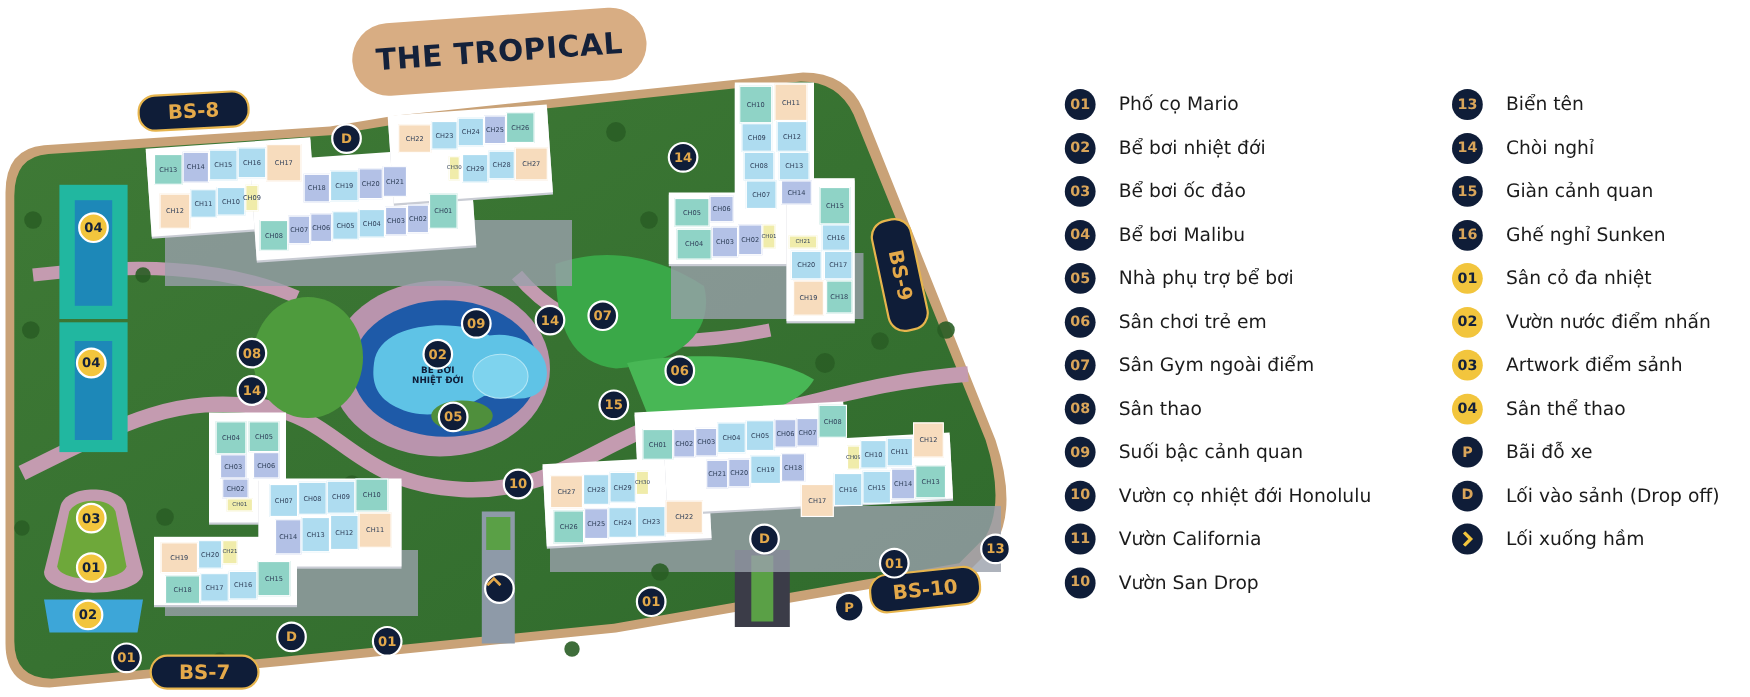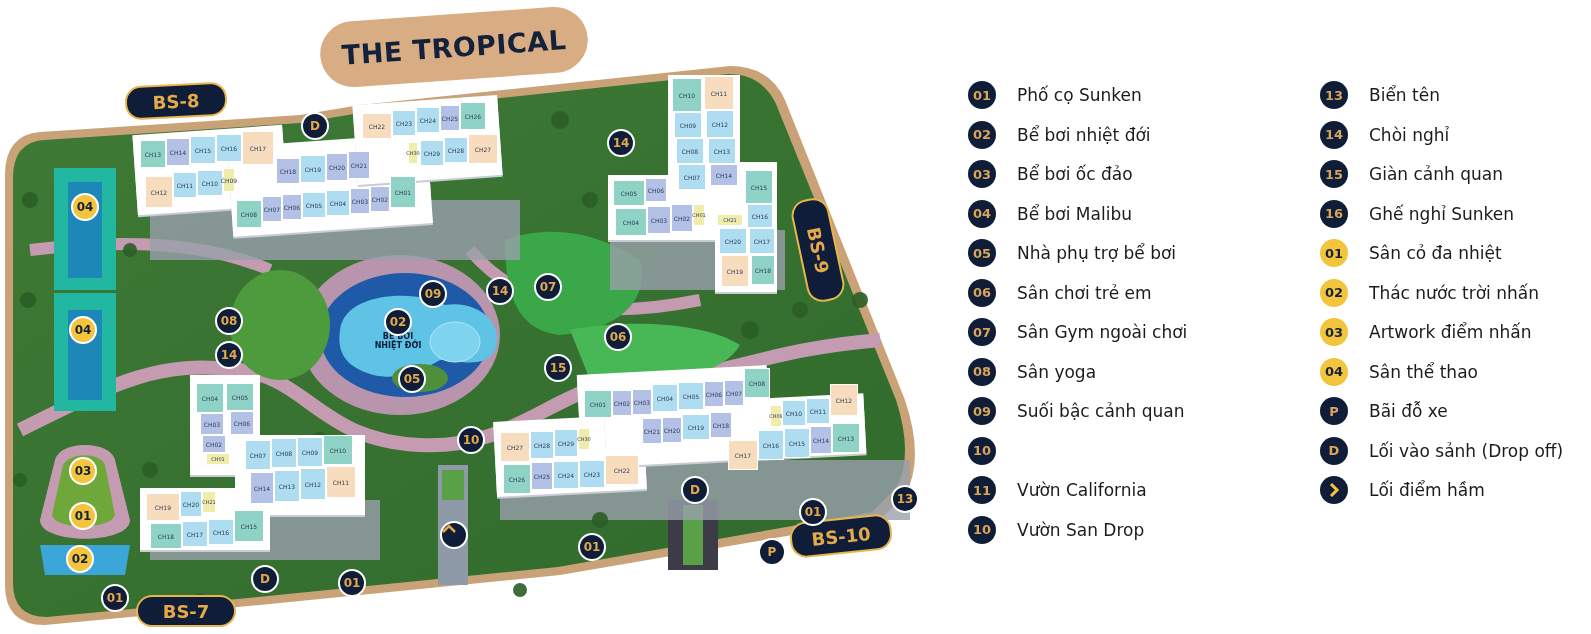--- a/index.html
+++ b/index.html
@@ -272,21 +272,21 @@
           <path d="M1,9 L7,3 L13,9" stroke="#e2a84b" stroke-width="2.5" fill="none"></path>
         </svg>
       </div>
     </div>
 </div>
 
 <div class="legend">
   <div class="legend-col" id="legend-left" style="left:968px;">
       <div class="legend-item" style="top: 0px;">
         <div class="legend-badge dark">01</div>
-        <span class="legend-label">Phố cọ Sunken</span>
+        <span class="legend-label">Phố cọ Mario</span>
       </div>
       <div class="legend-item" style="top: 39.5px;">
         <div class="legend-badge dark">02</div>
         <span class="legend-label">Bể bơi nhiệt đới</span>
       </div>
       <div class="legend-item" style="top: 79px;">
         <div class="legend-badge dark">03</div>
         <span class="legend-label">Bể bơi ốc đảo</span>
       </div>
       <div class="legend-item" style="top: 118.5px;">
@@ -296,32 +296,33 @@
       <div class="legend-item" style="top: 158px;">
         <div class="legend-badge dark">05</div>
         <span class="legend-label">Nhà phụ trợ bể bơi</span>
       </div>
       <div class="legend-item" style="top: 197.5px;">
         <div class="legend-badge dark">06</div>
         <span class="legend-label">Sân chơi trẻ em</span>
       </div>
       <div class="legend-item" style="top: 237px;">
         <div class="legend-badge dark">07</div>
-        <span class="legend-label">Sân Gym ngoài chơi</span>
+        <span class="legend-label">Sân Gym ngoài điểm</span>
       </div>
       <div class="legend-item" style="top: 276.5px;">
         <div class="legend-badge dark">08</div>
-        <span class="legend-label">Sân yoga</span>
+        <span class="legend-label">Sân thao</span>
       </div>
       <div class="legend-item" style="top: 316px;">
         <div class="legend-badge dark">09</div>
         <span class="legend-label">Suối bậc cảnh quan</span>
       </div>
       <div class="legend-item" style="top: 355.5px;">
         <div class="legend-badge dark">10</div>
+        <span class="legend-label">Vườn cọ nhiệt đới Honolulu</span>
       </div>
       <div class="legend-item" style="top: 395px;">
         <div class="legend-badge dark">11</div>
         <span class="legend-label">Vườn California</span>
       </div>
       <div class="legend-item" style="top: 434.5px;">
         <div class="legend-badge dark">10</div>
         <span class="legend-label">Vườn San Drop</span>
       </div>
     </div>
@@ -341,40 +342,40 @@
       <div class="legend-item" style="top: 118.5px;">
         <div class="legend-badge dark">16</div>
         <span class="legend-label">Ghế nghỉ Sunken</span>
       </div>
       <div class="legend-item" style="top: 158px;">
         <div class="legend-badge gold">01</div>
         <span class="legend-label">Sân cỏ đa nhiệt</span>
       </div>
       <div class="legend-item" style="top: 197.5px;">
         <div class="legend-badge gold">02</div>
-        <span class="legend-label">Thác nước trời nhấn</span>
+        <span class="legend-label">Vườn nước điểm nhấn</span>
       </div>
       <div class="legend-item" style="top: 237px;">
         <div class="legend-badge gold">03</div>
-        <span class="legend-label">Artwork điểm nhấn</span>
+        <span class="legend-label">Artwork điểm sảnh</span>
       </div>
       <div class="legend-item" style="top: 276.5px;">
         <div class="legend-badge gold">04</div>
         <span class="legend-label">Sân thể thao</span>
       </div>
       <div class="legend-item" style="top: 316px;">
         <div class="legend-badge dark">P</div>
         <span class="legend-label">Bãi đỗ xe</span>
       </div>
       <div class="legend-item" style="top: 355.5px;">
         <div class="legend-badge dark">D</div>
         <span class="legend-label">Lối vào sảnh (Drop off)</span>
       </div>
       <div class="legend-item" style="top: 395px;">
         <div class="legend-badge dark">
           <svg width="12" height="14" viewBox="0 0 12 14">
             <path d="M3,1 L9,7 L3,13" stroke="#f2c53d" stroke-width="3" fill="none"></path>
           </svg>
         </div>
-        <span class="legend-label">Lối điểm hầm</span>
+        <span class="legend-label">Lối xuống hầm</span>
       </div>
     </div>
 </div>
 
 </body></html>

